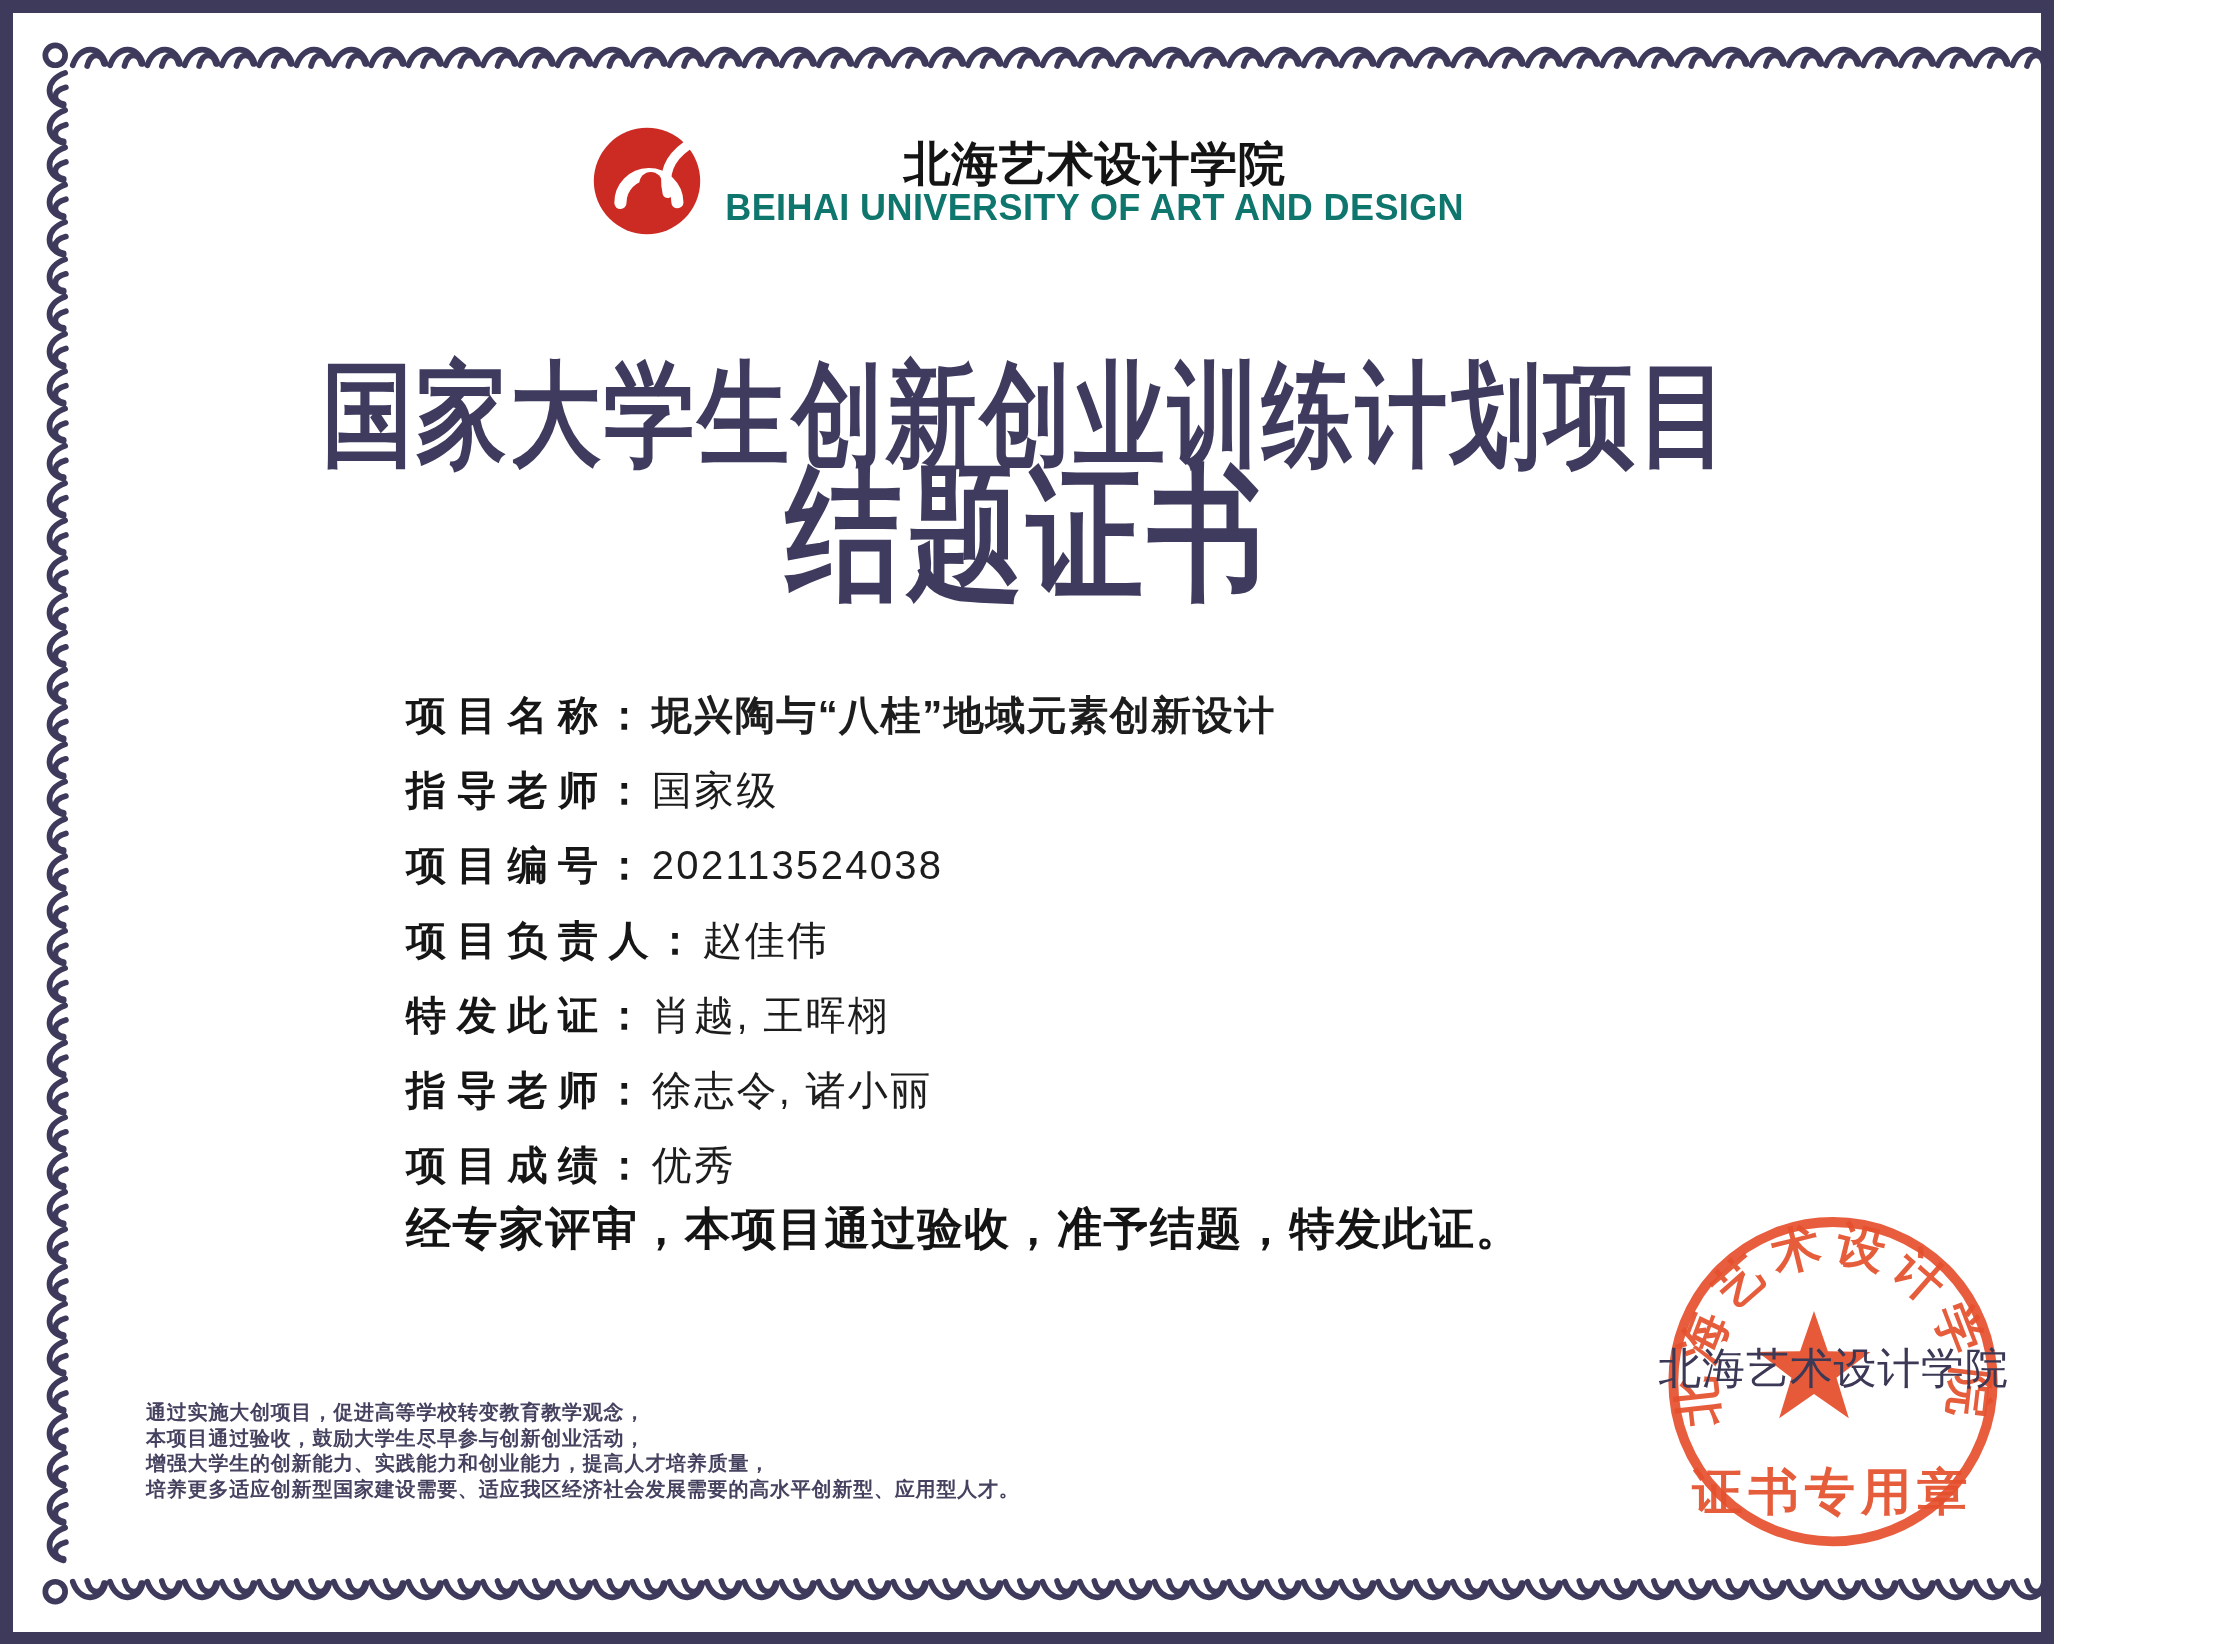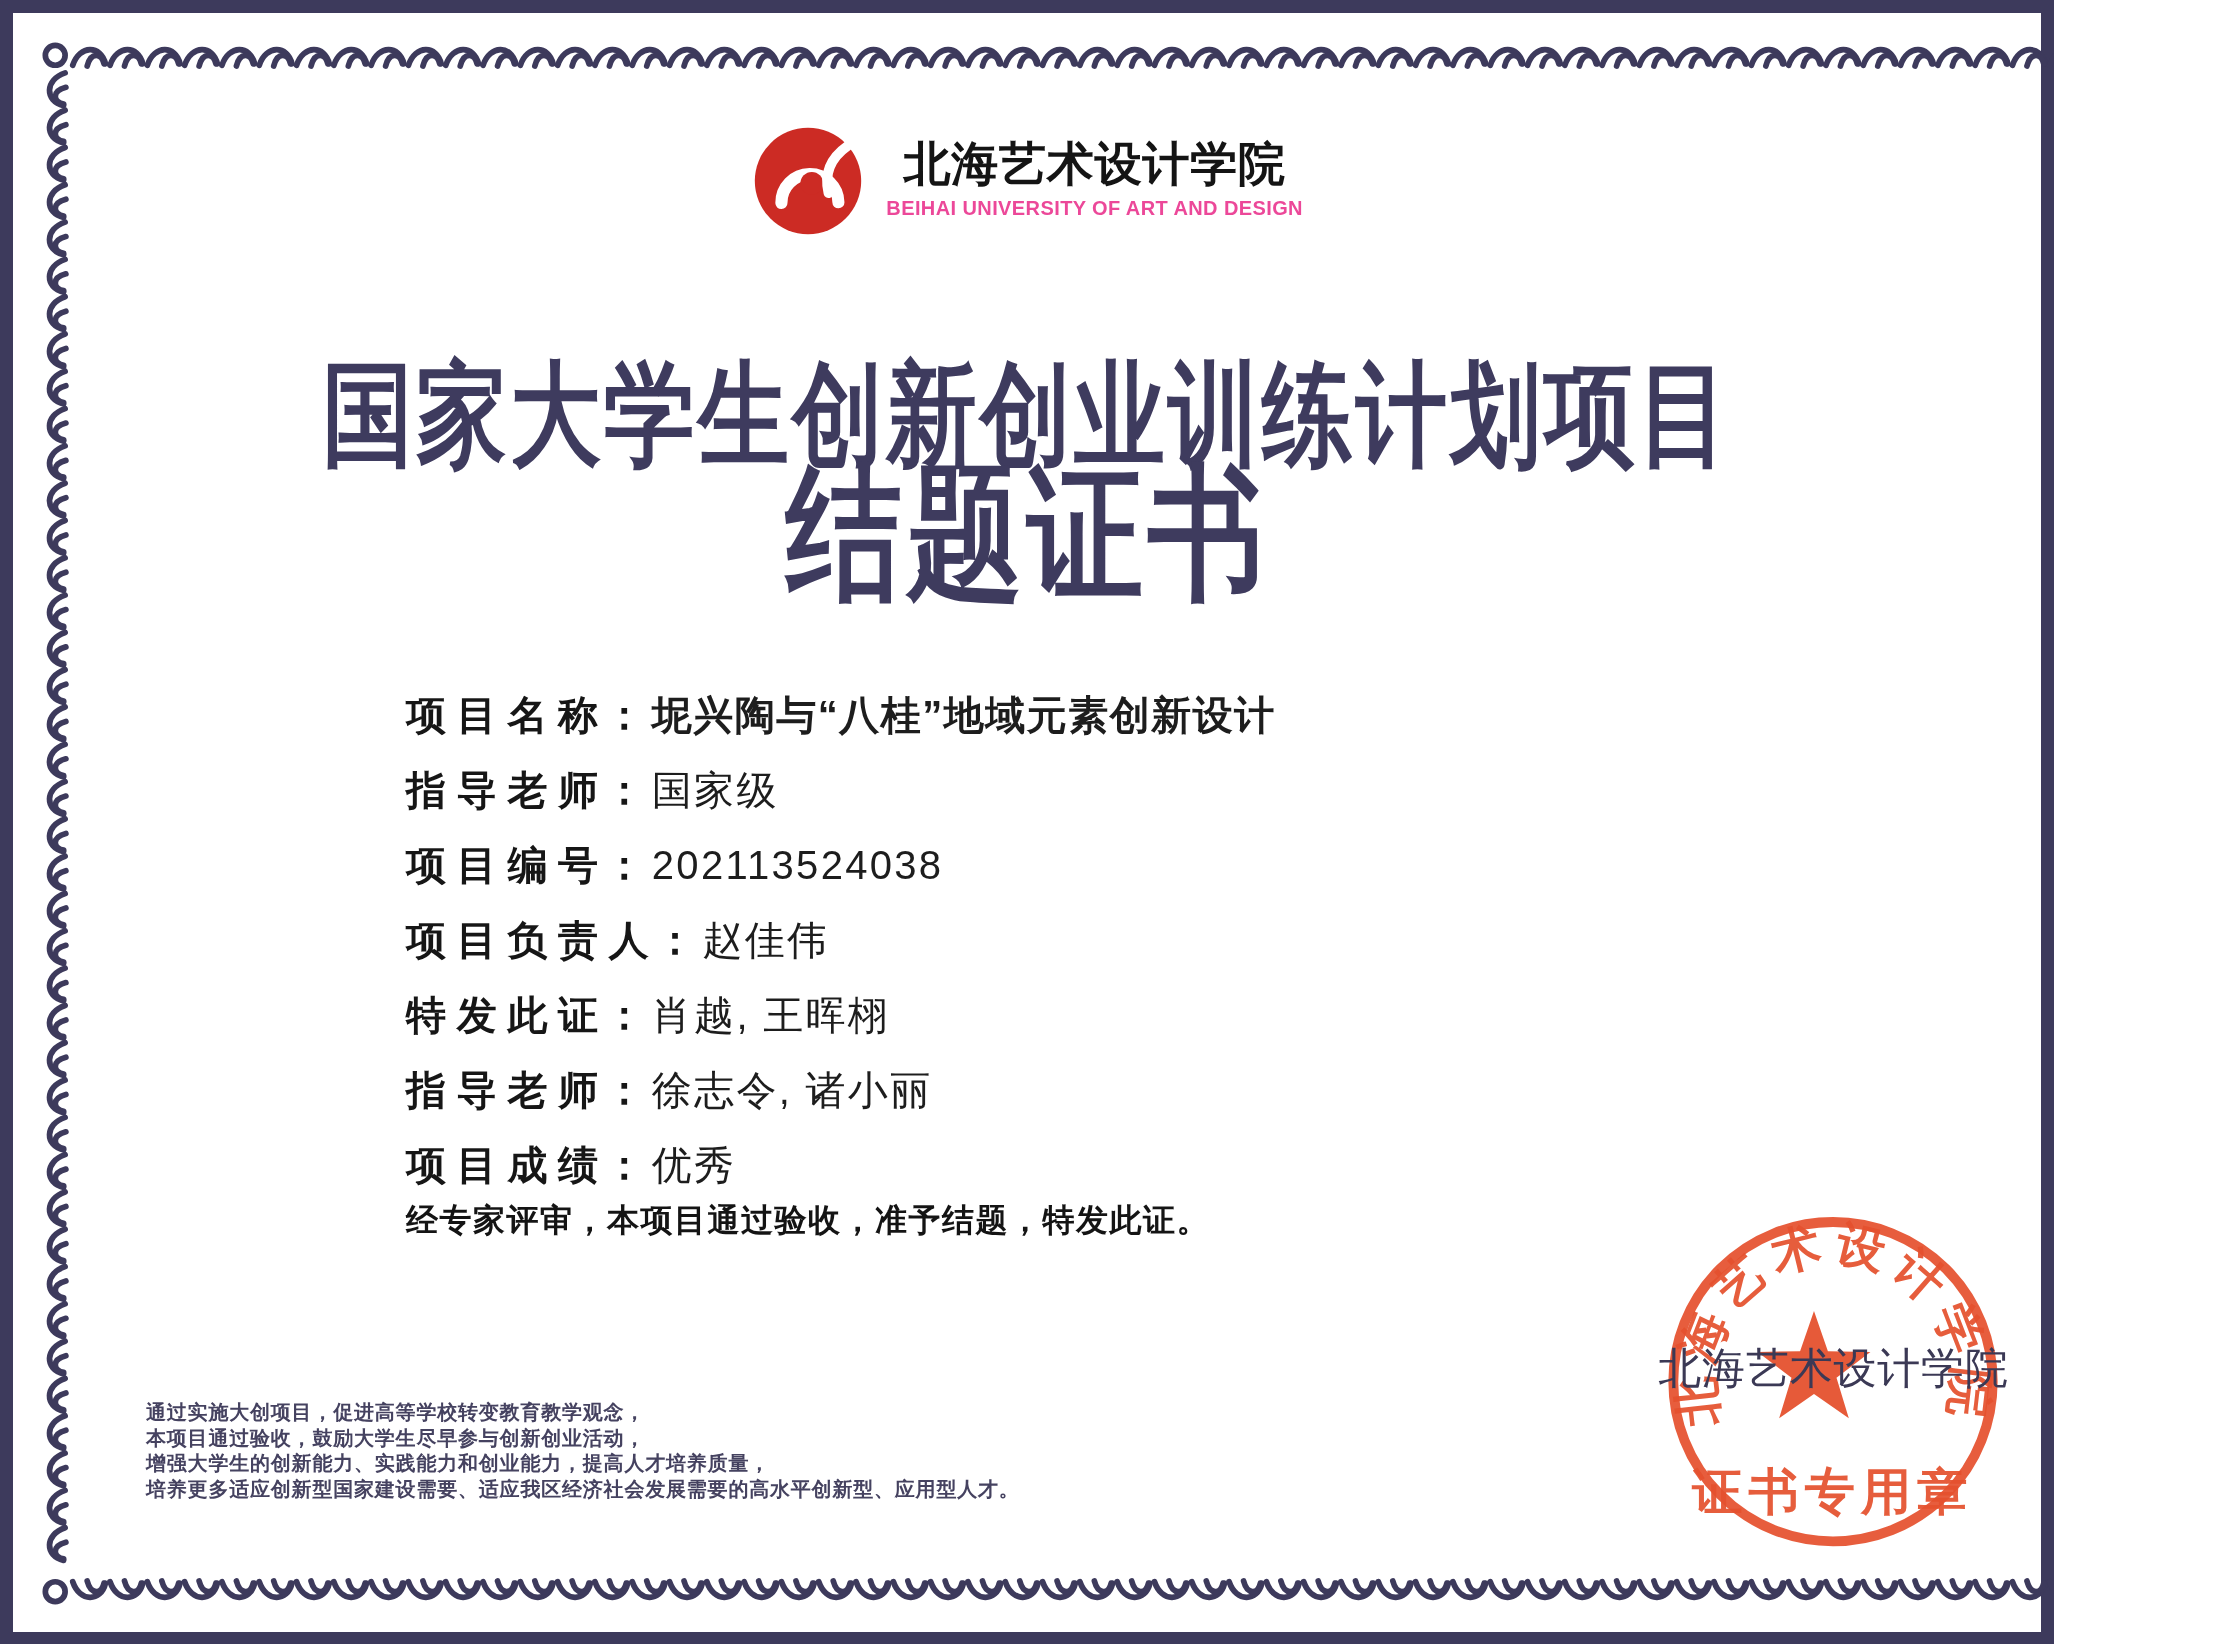--- a/index.html
+++ b/index.html
@@ -40,22 +40,22 @@
     display:flex;justify-content:center;align-items:center;gap:21.3px;
   }
   .logo-svg{width:114px;height:114px;display:block;}
   .header-text{display:flex;flex-direction:column;align-items:center;}
   .uni-zh{
     font-family:"Liberation Serif","DejaVu Serif",serif;
     font-weight:700;font-size:47px;line-height:53px;
     letter-spacing:0.8px;color:#141414;white-space:nowrap;
   }
   .uni-en{
-    font-weight:700;font-size:20px;line-height:32px;
-    letter-spacing:0.4px;color:#ec4899;white-space:nowrap;margin-top:1.5px;
+    font-weight:700;font-size:36px;line-height:32px;
+    letter-spacing:0.4px;color:#0f766e;white-space:nowrap;margin-top:1.5px;
   }
   
   .title1{
     position:absolute;top:356px;left:0;right:0;text-align:center;
     font-family:"Liberation Serif","DejaVu Serif",serif;
     font-weight:700;font-size:91px;line-height:95px;letter-spacing:3px;
     color:var(--title-navy);white-space:nowrap;
     transform:scaleY(1.25);transform-origin:center top;
   }
   .title2{
@@ -70,21 +70,21 @@
   .frow{
     height:75px;display:flex;align-items:flex-end;
     font-size:40px;line-height:47px;white-space:nowrap;
   }
   .flabel{font-weight:700;letter-spacing:10.7px;color:#161616;}
   .fcolon{font-weight:700;color:#161616;margin-left:-4.6px;}
   .fvalue{margin-left:7.6px;letter-spacing:2.3px;color:var(--ink);}
   .fvalue.bold{font-weight:700;letter-spacing:1.5px;}
   .statement{
     position:absolute;left:406px;top:1199px;
-    font-size:32px;font-weight:700;letter-spacing:1.5px;
+    font-size:45px;font-weight:700;letter-spacing:1.5px;
     color:#141414;white-space:nowrap;
   }
   
   .footnote{
     position:absolute;left:146px;top:1400px;z-index:3;
     font-family:"Liberation Serif","DejaVu Serif",serif;
     font-size:20px;line-height:25.5px;letter-spacing:0.8px;
     color:var(--footnote);
     font-weight:bold;
   }

